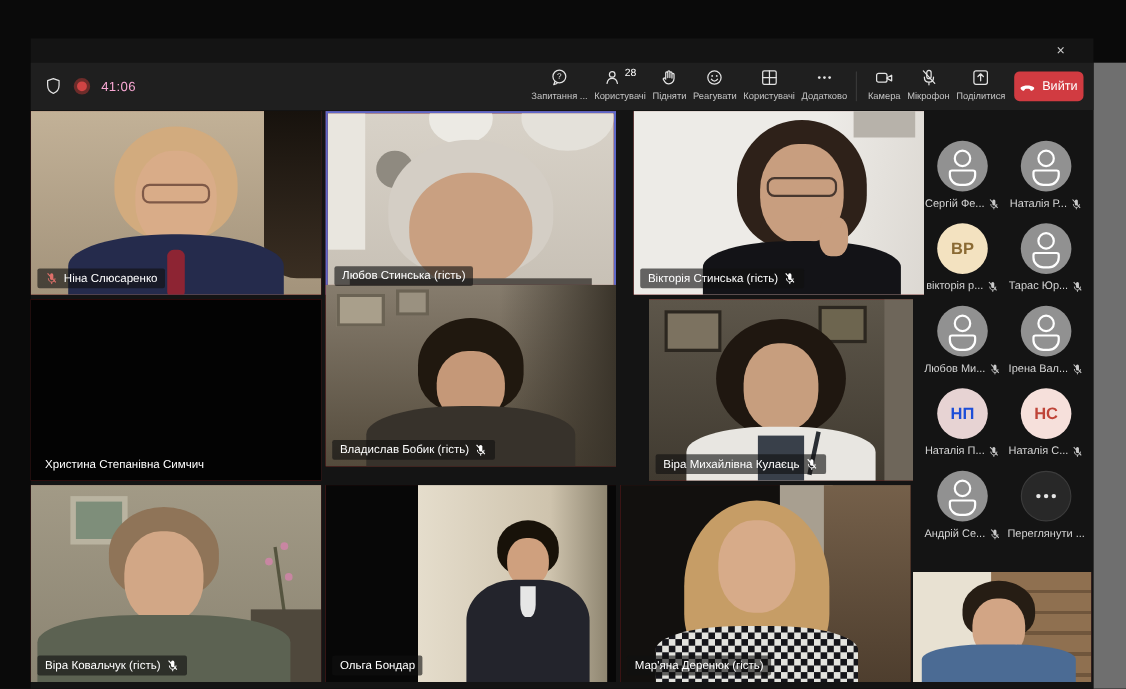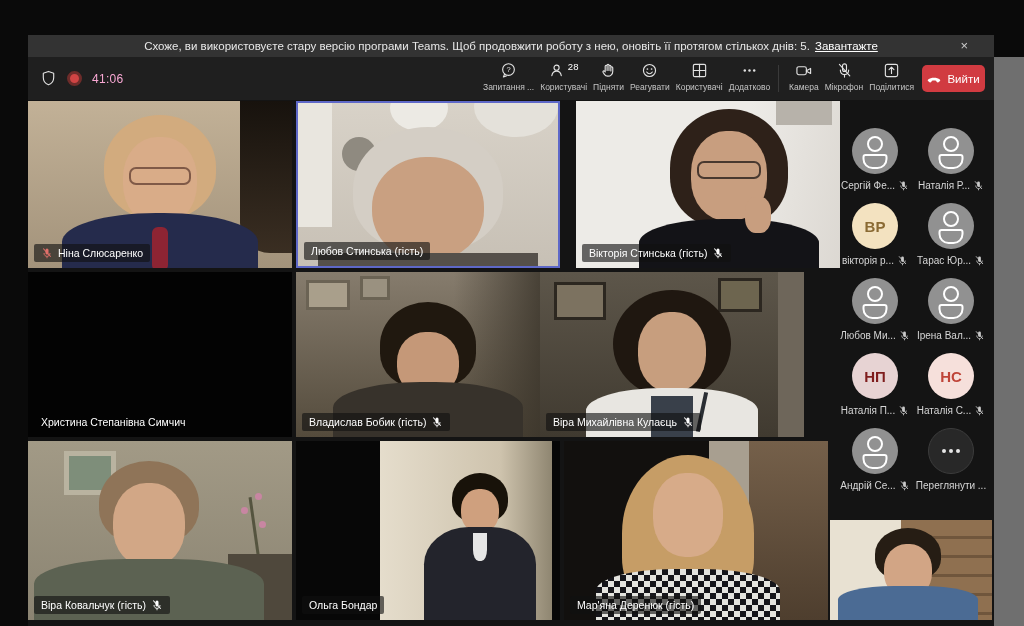--- a/index.html
+++ b/index.html
@@ -30,22 +30,22 @@
   .leave-btn{position:absolute;left:894px;top:8px;width:63px;height:27px;background:#d13b41;border-radius:5px;
              display:flex;align-items:center;justify-content:center;gap:6px;color:#fff;font-size:11.5px;cursor:pointer}
   svg.tbic{stroke:#e2e2e2;fill:none;stroke-width:1.2;stroke-linecap:round;stroke-linejoin:round}
 
   
   .tile{position:absolute;background:#7f1d1d;overflow:hidden;cursor:pointer}
   #t1{left:0;top:66px;width:264px;height:167px}
   #t2{left:268px;top:66px;width:264px;height:167px;border:2px solid #5e68c8;box-sizing:border-box}
   #t3{left:548px;top:66px;width:264px;height:167px}
   #t4{left:0;top:237px;width:264px;height:165px}
-  #t5{left:268px;top:237px;width:264px;height:165px}
-  #t6{left:512px;top:237px;width:264px;height:165px}
+  #t5{left:268px;top:224px;width:264px;height:165px}
+  #t6{left:562px;top:237px;width:240px;height:165px}
   #t7{left:0;top:406px;width:264px;height:179px}
   #t8{left:268px;top:406px;width:264px;height:179px}
   #t9{left:536px;top:406px;width:264px;height:179px}
   #t10{left:802px;top:485px;width:162px;height:100px}
   .scene{position:absolute;inset:0;overflow:hidden}
   .chip{position:absolute;left:6px;bottom:6px;z-index:3;background:rgba(16,16,16,.62);color:#fff;
         font-size:10.5px;padding:3px 7px;border-radius:2px;display:flex;align-items:center;gap:5px;white-space:nowrap}
   .chip.nobg{background:transparent}
   .micx{flex:none}
 
@@ -60,24 +60,20 @@
   .g-body{position:absolute;top:26px;left:50%;transform:translateX(-50%);width:21px;height:11px;border:2px solid #fff;border-radius:3px 3px 10px 10px}
   .pname{margin-top:6px;font-size:10px;color:#d6d6d6;display:flex;align-items:center;justify-content:center;gap:3px;white-space:nowrap}
 </style>
 </head>
 <body>
 
 <div class="right-strip"></div>
 
 <div class="window">
 
-  <div class="banner">
-    <span>Схоже, ви використовуєте стару версію програми Teams. Щоб продовжити роботу з нею, оновіть її протягом стількох днів: 5.</span>
-    <a>Завантажте</a>
-  </div>
   <div class="banner-close">×</div>
 
   <div class="toolbar">
     <div class="tb-left">
       <svg class="tbic" width="17" height="17" viewBox="0 0 18 18">
           <path d="M9 1.5l5.5 2v4.5c0 3.8-2.3 6.6-5.5 7.7-3.2-1.1-5.5-3.9-5.5-7.7V3.5z"></path>
         </svg>
       <span class="rec"></span>
       <span class="timer">41:06</span>
     </div>
@@ -427,21 +423,21 @@
           <span>Ірена Вал...</span>
         <svg class="micx" width="11" height="11" viewBox="0 0 16 16" style="color:#c9c9c9">
             <rect x="6" y="2" width="4" height="8" rx="2" fill="currentColor"></rect>
             <path d="M4 8c0 3 2 4.5 4 4.5S12 11 12 8M8 12.5V15" stroke="currentColor" stroke-width="1.2" fill="none"></path>
             <path d="M3 2l10 11" stroke="currentColor" stroke-width="1.4"></path>
           </svg>
         </div>
     </div>
 
     <div class="pcell" style="left:8px;top:252px">
-      <div class="pcircle init" style="background:#e7d3d3;color:#7f1d1d">НП</div>
+      <div class="pcircle init" style="background:#e7d3d3;color:#1d4ed8">НП</div>
       <div class="pname">
           <span>Наталія П...</span>
         <svg class="micx" width="11" height="11" viewBox="0 0 16 16" style="color:#c9c9c9">
             <rect x="6" y="2" width="4" height="8" rx="2" fill="currentColor"></rect>
             <path d="M4 8c0 3 2 4.5 4 4.5S12 11 12 8M8 12.5V15" stroke="currentColor" stroke-width="1.2" fill="none"></path>
             <path d="M3 2l10 11" stroke="currentColor" stroke-width="1.4"></path>
           </svg>
         </div>
     </div>
 

